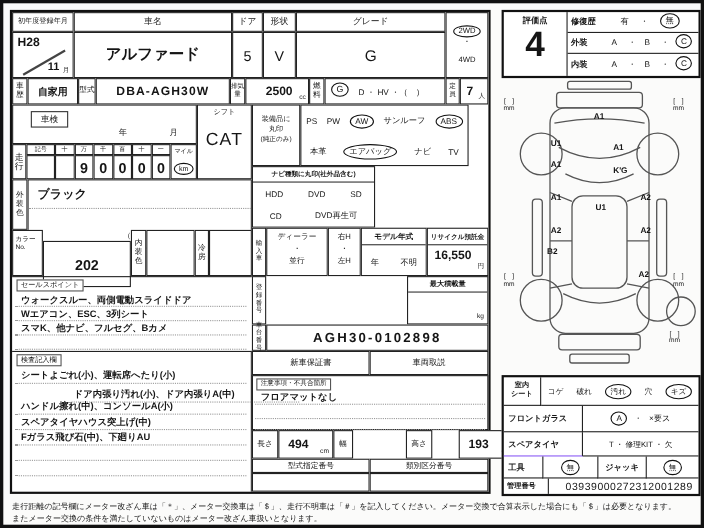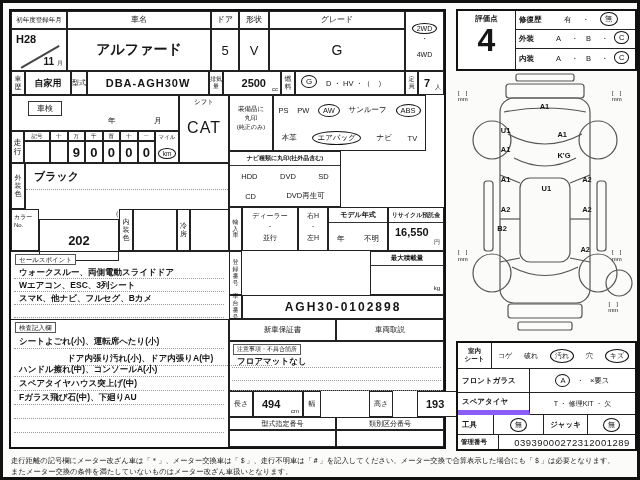--- a/index.html
+++ b/index.html
@@ -329,21 +329,21 @@
         <span class="circ">汚れ</span>
         <span>穴</span>
         <span class="circ">キズ</span>
       </div>
       <div class="cell nb" style="left:0;top:26px;width:72px;height:24px;border-right:1px solid #222;border-bottom:1px solid #222;display:flex;align-items:center;padding-left:4px;font-size:7.5px;font-weight:bold;">フロントガラス</div>
       <div class="cell nb" style="left:72px;top:26px;width:105px;height:24px;border-bottom:1px solid #222;display:flex;align-items:center;justify-content:center;gap:6px;font-size:7.5px;">
         <span class="circ">A</span>
         <span>・</span>
         <span>×要ス</span>
       </div>
-      <div class="cell nb" style="left:0;top:50px;width:72px;height:22px;border-right:1px solid #222;border-bottom:5px solid #8b5cf6;display:flex;align-items:center;padding-left:4px;font-size:7.5px;font-weight:bold;">スペアタイヤ</div>
+      <div class="cell nb" style="left:0;top:50px;width:72px;height:22px;border-right:1px solid #222;border-bottom:1px solid #8b5cf6;display:flex;align-items:center;padding-left:4px;font-size:7.5px;font-weight:bold;">スペアタイヤ</div>
       <div class="cell nb" style="left:72px;top:50px;width:105px;height:22px;border-bottom:1px solid #222;display:flex;align-items:center;justify-content:center;font-size:7px;">T ・ 修理KIT ・ 欠</div>
       <div class="cell nb" style="left:0;top:72px;width:36px;height:20px;border-right:1px solid #222;border-bottom:1px solid #222;display:flex;align-items:center;padding-left:4px;font-size:7.5px;font-weight:bold;">工具</div>
       <div class="cell nb" style="left:36px;top:72px;width:50px;height:20px;border-right:1px solid #222;border-bottom:1px solid #222;display:flex;align-items:center;justify-content:center;">
         <span class="circ" style="font-size:7px;">無</span>
       </div>
       <div class="cell nb" style="left:86px;top:72px;width:44px;height:20px;border-right:1px solid #222;border-bottom:1px solid #222;display:flex;align-items:center;justify-content:center;font-size:7.5px;font-weight:bold;">ジャッキ</div>
       <div class="cell nb" style="left:130px;top:72px;width:47px;height:20px;border-bottom:1px solid #222;display:flex;align-items:center;justify-content:center;">
         <span class="circ" style="font-size:7px;">無</span>
       </div>
       <div class="cell nb" style="left:0;top:92px;width:40px;height:14px;display:flex;align-items:center;padding-left:3px;font-size:6.5px;font-weight:bold;">管理番号</div>

